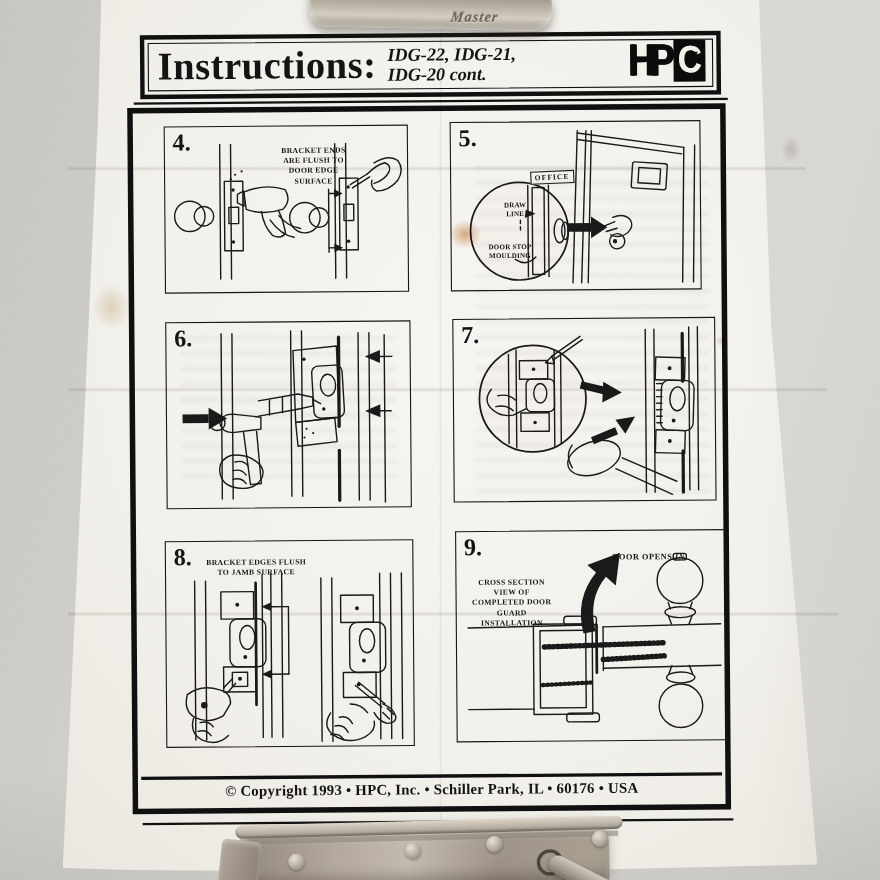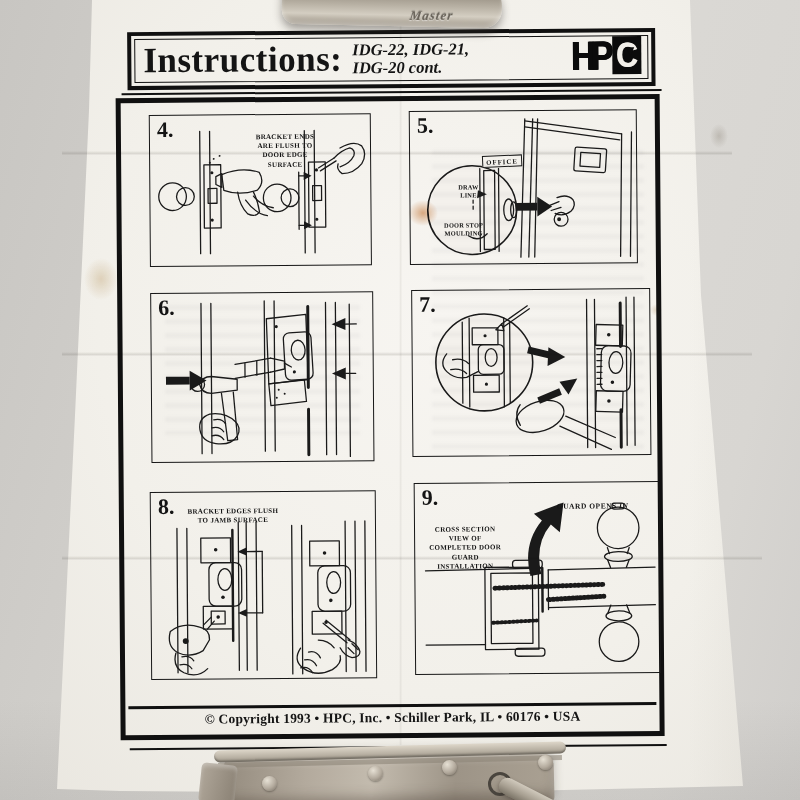--- a/index.html
+++ b/index.html
@@ -347,21 +347,21 @@
             <path d="M150,158 q-8,12 2,20 q14,10 30,2 q10,-6 8,-14"></path>
             <path d="M158,162 q8,-2 12,6 M154,170 q8,-2 12,6 M150,178 q8,-2 12,5"></path>
             <path d="M168,150 q10,0 16,8"></path>
           </g>
         </svg>
       </div>
 
       <div class="panel p9">
         <span class="pnum">9.</span>
         <div class="pcap cap9">CROSS SECTION VIEW OF COMPLETED DOOR GUARD INSTALLATION</div>
-        <div class="pcap cap-opens"><span>GUARD OPENS</span> <span class="in-italic">IN</span></div>
+        <div class="pcap cap-opens"><span>DOOR OPENS</span> <span class="in-italic">IN</span></div>
         <svg viewBox="0 0 246 192">
           <g class="art">
             <line x1="10" y1="88" x2="128" y2="86"></line>
               <line x1="10" y1="163" x2="70" y2="163"></line>
             <rect x="70" y="85" width="54" height="83"></rect>
               <rect x="76" y="91" width="42" height="71"></rect>
             <rect x="98" y="78" width="30" height="8" rx="3"></rect>
               <rect x="100" y="167" width="30" height="8" rx="3"></rect>
             <line x1="128" y1="86" x2="128" y2="130" stroke-width="2.5"></line>
               <line x1="134" y1="88" x2="134" y2="128"></line>

